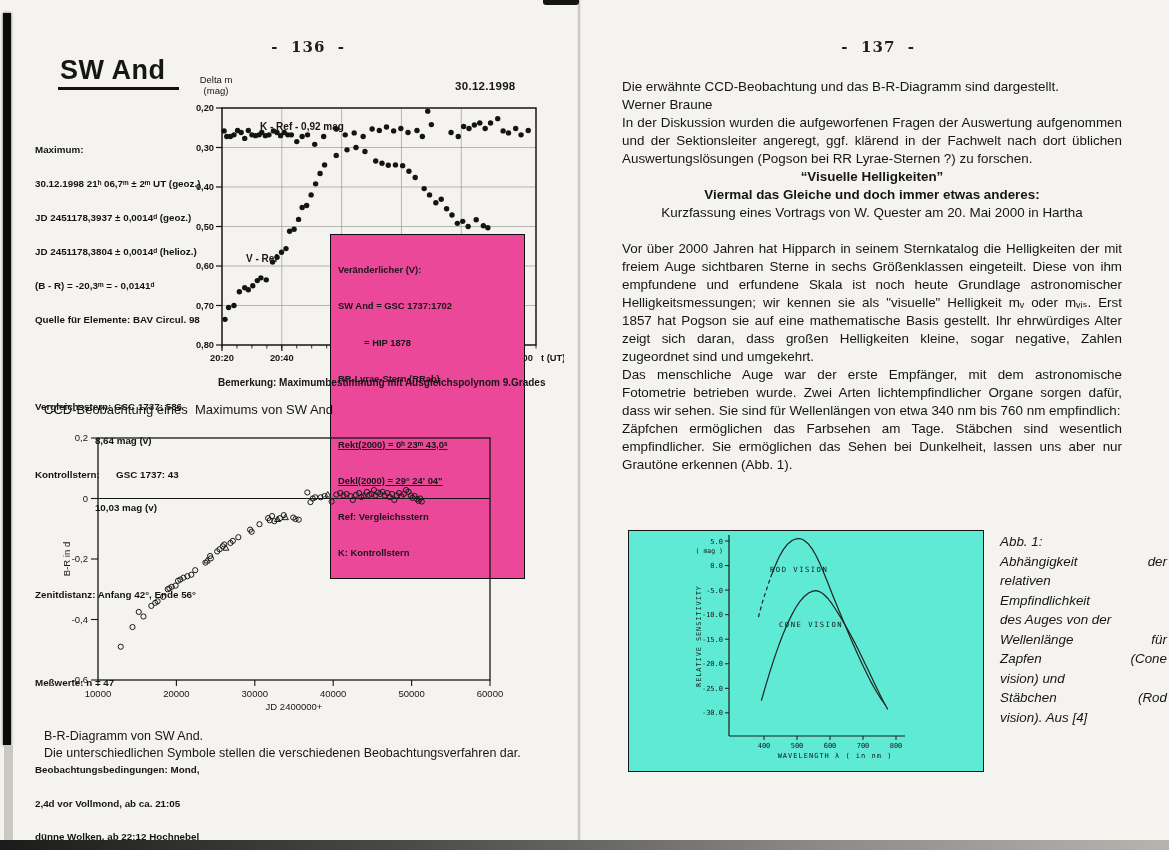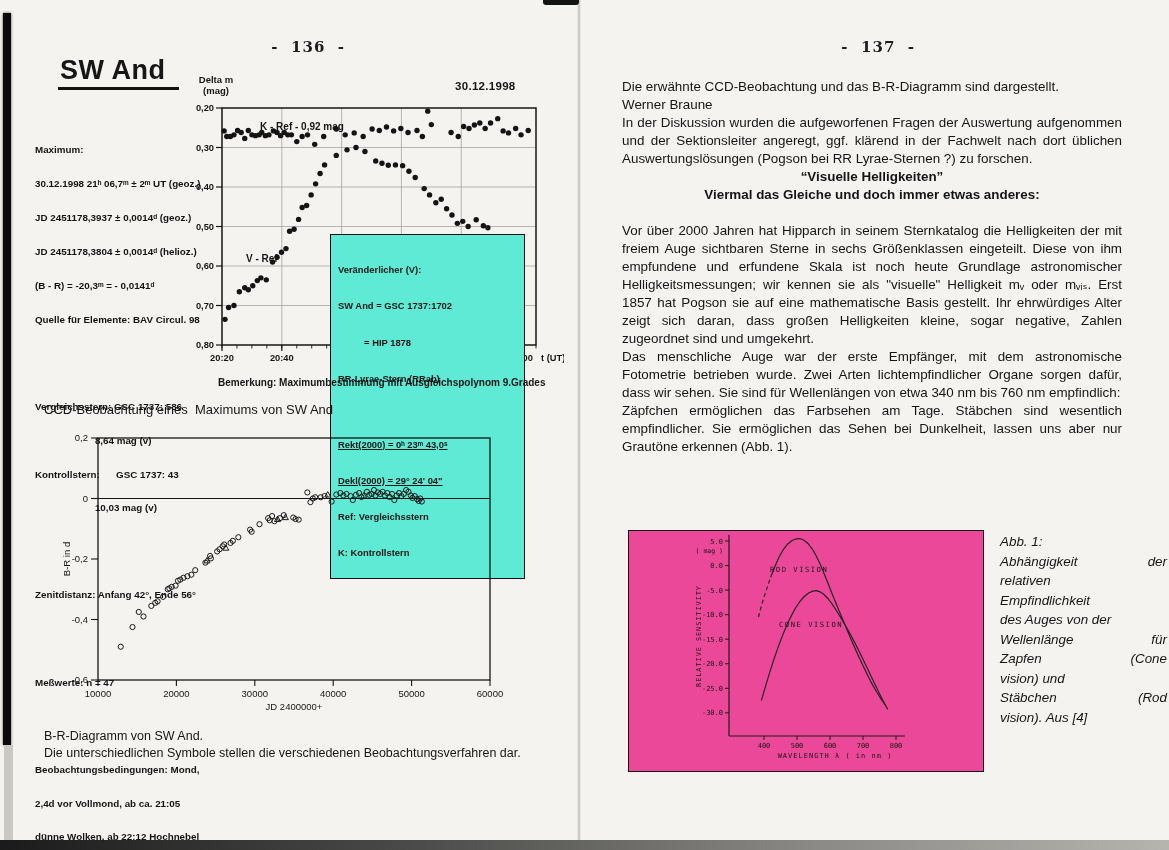--- a/index.html
+++ b/index.html
@@ -13,43 +13,43 @@
        background:linear-gradient(90deg,#1b1b1b 0%,#4a4a48 35%,#8b8a86 70%,#b5b4af 100%);}
   .crease{left:577px;top:0;width:4px;height:850px;
        background:linear-gradient(90deg,rgba(0,0,0,0),rgba(90,90,88,.35),rgba(0,0,0,0));}
   .crease-top{left:543px;top:0;width:36px;height:5px;background:#141414;border-radius:0 0 3px 3px;}
   
   .pageno{width:120px;text-align:right;font-family:"DejaVu Serif","Liberation Serif",serif;
        font-size:15px;letter-spacing:1px;white-space:pre;font-weight:bold;color:#1d1d1d;}
   
   .title{left:58px;top:55px;font-size:27px;font-weight:bold;letter-spacing:.5px;
        border-bottom:3.5px solid #111;padding:0 14px 1px 2px;}
-  .deltam{left:191px;top:74px;width:50px;text-align:center;font-size:9.5px;font-weight:bold;line-height:11px;}
+  .deltam{left:191px;top:74px;width:50px;text-align:center;font-size:9.5px;font-weight:normal;line-height:11px;}
   .date1{left:455px;top:80px;font-size:11.5px;font-weight:bold;letter-spacing:.3px;}
   .infocol{left:35px;top:99px;width:190px;font-size:9.8px;font-weight:bold;line-height:11.3px;
        white-space:pre;color:#141414;}
   .infocol .blk{margin-bottom:8px;}
-  .legend{left:330px;top:234px;width:179px;border:1.4px solid #101010;background:#5eead4;
+  .legend{left:330px;top:234px;width:179px;border:1.4px solid #101010;background:#ec4899;
        padding:5px 7px 6px;font-size:9.4px;font-weight:bold;line-height:12.1px;white-space:pre;}
   .legend div:empty{height:5px;}
   .legend div:nth-child(6),.legend div:nth-child(7){text-decoration:underline;}
   .bemerkung{left:218px;top:377px;font-size:10px;font-weight:600;}
   .cap1{left:44px;top:402px;font-size:13px;white-space:pre;}
   .cap2{left:44px;top:728px;font-size:12.5px;line-height:17px;width:520px;}
   
   .textcol{left:622px;top:78px;width:500px;font-size:13.4px;line-height:18px;color:#151515;}
   .textcol p{margin:0;}
   .just{text-align:justify;}
   .byline{text-align:left;padding-right:112px;margin:11px 0 13px 0;}
   .p1{margin-bottom:0;}
   .p2{margin-bottom:20px;}
   .headblock{text-align:center;margin-bottom:18px;}
   .headblock .h{font-weight:bold;}
   .p3{margin-bottom:13px;}
-  .figure{left:628px;top:530px;width:354px;height:240px;border:1.5px solid #161616;background:#ec4899;text-align:right;}
+  .figure{left:628px;top:530px;width:354px;height:240px;border:1.5px solid #161616;background:#5eead4;text-align:right;}
   .figcap{left:1000px;top:532px;width:167px;font-size:13.4px;line-height:19.5px;font-style:italic;}
   .figcap div{text-align:left;}
   .figcap div:nth-child(2),.figcap div:nth-child(6),
   .figcap div:nth-child(7),.figcap div:nth-child(9){text-align:justify;text-align-last:justify;}
   svg{display:block;}
 </style>
 </head>
 <body>
 
 <div class="abs spine"></div>
@@ -406,20 +406,21 @@
 
 <div class="abs pageno" style="left:795px;top:38px;">-  137  -</div>
 
 <div class="abs textcol">
   <p class="p1">Die erwähnte CCD-Beobachtung und das B-R-Diagramm sind dargestellt.</p>
   <p class="byline">Werner Braune</p>
   <p class="p2 just">In der Diskussion wurden die aufgeworfenen Fragen der Auswertung aufgenommen und der Sektionsleiter angeregt, ggf. klärend in der Fachwelt nach dort üblichen Auswertungslösungen (Pogson bei RR Lyrae-Sternen ?) zu forschen.</p>
   <div class="headblock">
     <div class="h">“Visuelle Helligkeiten”</div>
     <div class="h">Viermal das Gleiche und doch immer etwas anderes:</div>
+    <div>Kurzfassung eines Vortrags von W. Quester am 20. Mai 2000 in Hartha</div>
   </div>
   <p class="p3 just">Vor über 2000 Jahren hat Hipparch in seinem Sternkatalog die Helligkeiten der mit freiem Auge sichtbaren Sterne in sechs Größenklassen eingeteilt. Diese von ihm empfundene und erfundene Skala ist noch heute Grundlage astronomischer Helligkeitsmessungen; wir kennen sie als "visuelle" Helligkeit mᵥ oder mᵥᵢₛ. Erst 1857 hat Pogson sie auf eine mathematische Basis gestellt. Ihr ehrwürdiges Alter zeigt sich daran, dass großen Helligkeiten kleine, sogar negative, Zahlen zugeordnet sind und umgekehrt.</p>
   <p class="just">Das menschliche Auge war der erste Empfänger, mit dem astronomische Fotometrie betrieben wurde. Zwei Arten lichtempfindlicher Organe sorgen dafür, dass wir sehen. Sie sind für Wellenlängen von etwa 340 nm bis 760 nm empfindlich:</p>
   <p class="just">Zäpfchen ermöglichen das Farbsehen am Tage. Stäbchen sind wesentlich empfindlicher. Sie ermöglichen das Sehen bei Dunkelheit, lassen uns aber nur Grautöne erkennen (Abb. 1).</p>
 </div>
 
 <div class="abs figure">
   <svg width="354" height="240" viewBox="0 0 354 240">
       <line x1="100" y1="4" x2="100" y2="205" stroke="#1c1c1c" stroke-width="1.2"></line>
       <line x1="100" y1="205" x2="276" y2="205" stroke="#1c1c1c" stroke-width="1.2"></line>

